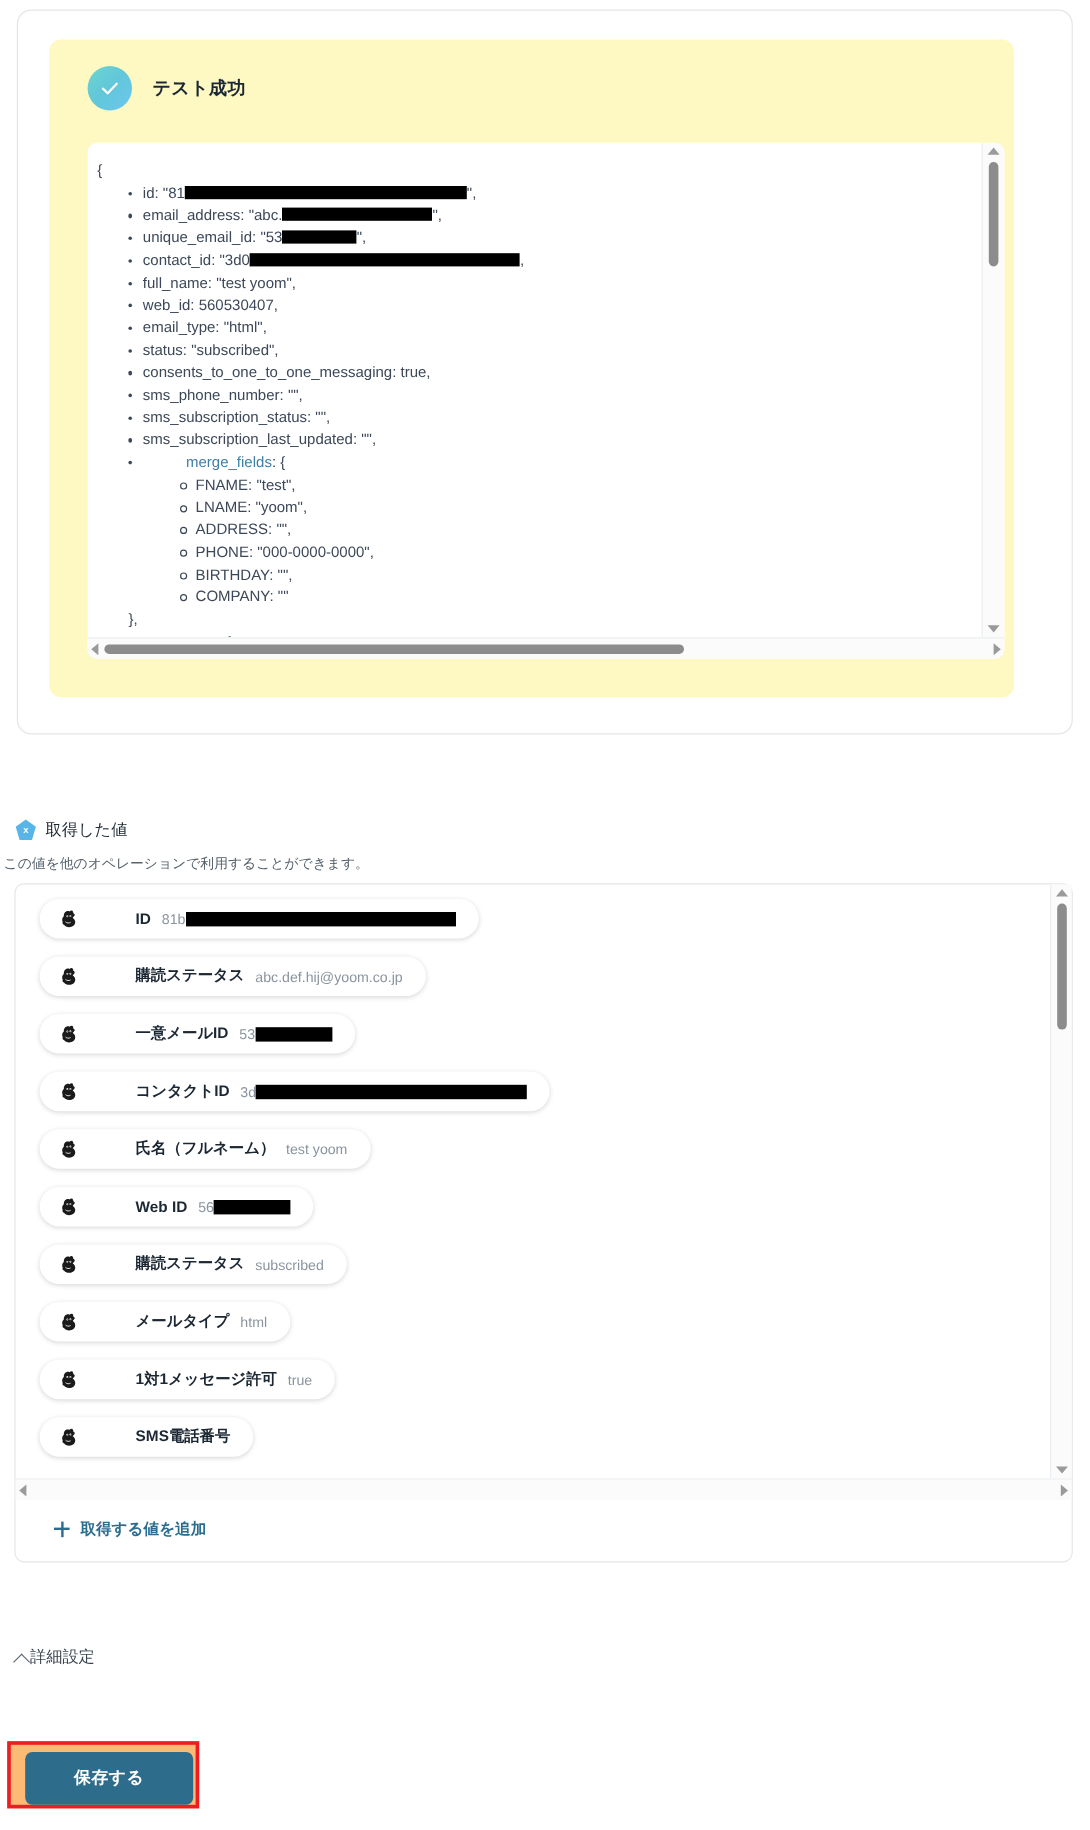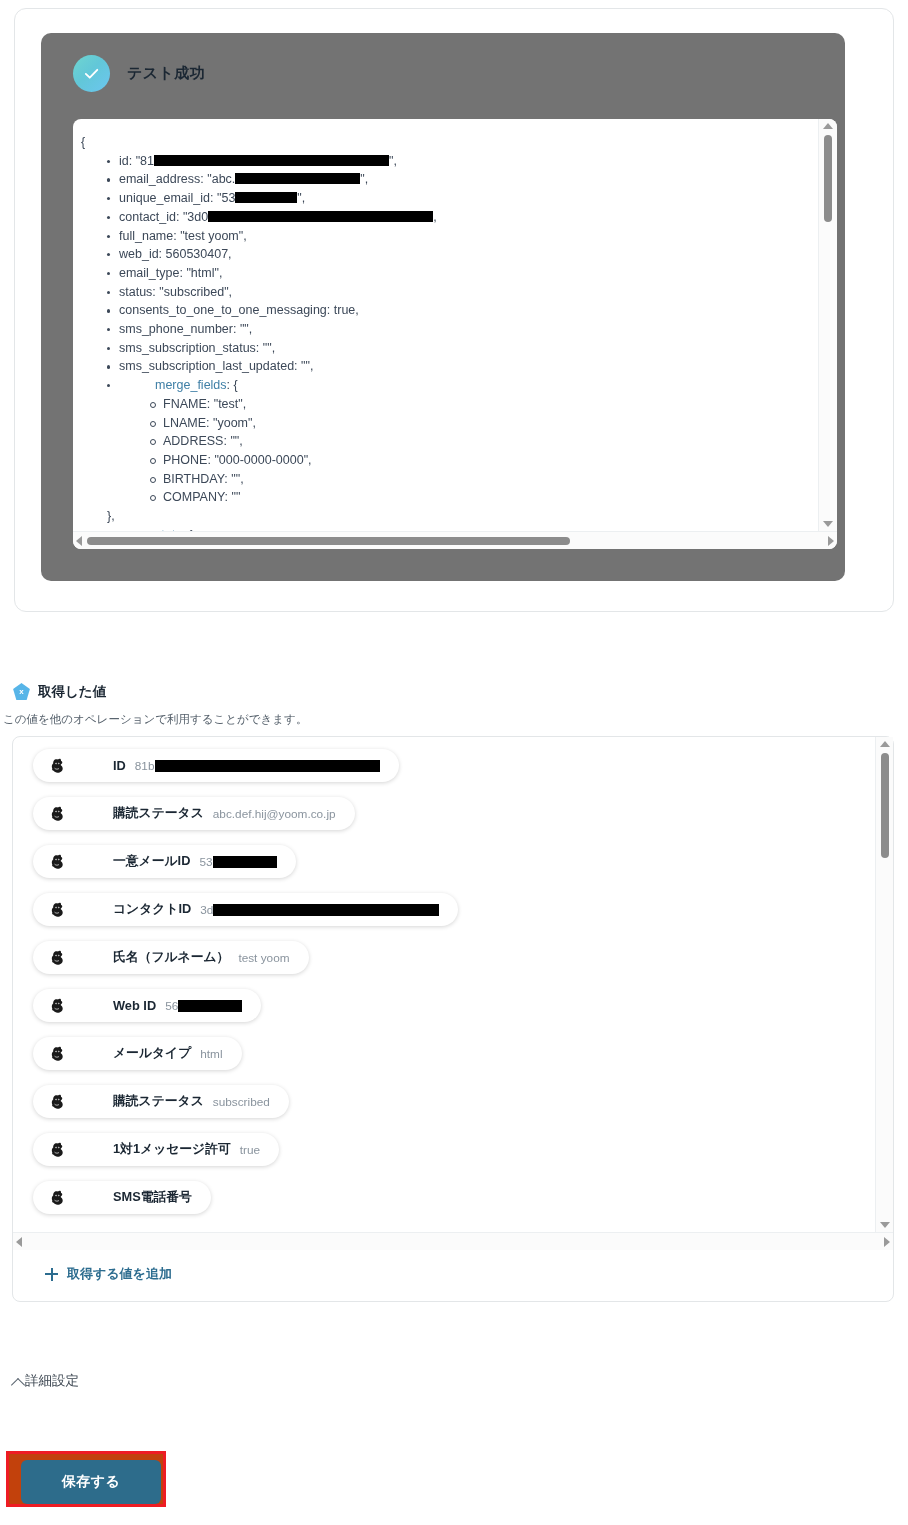--- a/index.html
+++ b/index.html
@@ -16,21 +16,21 @@
   .test-card {
     position: absolute; left: 14px; top: 8px;
     width: 880px; height: 604px;
     border: 1px solid #e3e6e8;
     border-radius: 12px;
     background: #ffffff;
   }
   .test-inner {
     position: absolute; left: 26px; top: 24px;
     width: 804px; height: 548px;
-    background: #737373;
+    background: #fef9c3;
     border-radius: 10px;
   }
   .test-head {
     position: absolute; left: 32px; top: 22px;
     display: flex; align-items: center; gap: 17px;
   }
   .check-circle {
     width: 37px; height: 37px; border-radius: 50%;
     background: linear-gradient(135deg, #6fd6d0 0%, #62c7d8 45%, #6cc6f0 100%);
     display: flex; align-items: center; justify-content: center;
@@ -117,21 +117,21 @@
     position: absolute; top: 50%; transform: translateY(-50%);
     height: 8px; border-radius: 5px; background: #8c8c8c;
   }
 
   
   .ov-head {
     position: absolute; left: 12px; top: 682px;
     display: flex; align-items: center; gap: 7px;
   }
   .pent-icon { width: 19px; height: 19px; flex: none; display: block; }
-  .ov-title { font-size: 13.5px; font-weight: 700; color: #1b2733; }
+  .ov-title { font-size: 13.5px; font-weight: 400; color: #1b2733; }
   .ov-sub {
     position: absolute; left: 3px; top: 712px;
     font-size: 11.5px; color: #55606b;
   }
 
   .values-card {
     position: absolute; left: 12px; top: 736px;
     width: 882px; height: 566px;
     border: 1px solid #e3e6e8; border-radius: 8px;
     background: #ffffff;
@@ -189,21 +189,21 @@
     border-left: 1.6px solid #5a6570; border-top: 1.6px solid #5a6570;
     transform: rotate(45deg);
   }
   .adv-label { font-size: 13.5px; color: #3c4651; }
 
   
   .save-wrap {
     position: absolute; left: 6px; top: 1451px;
     width: 160px; height: 56px;
     border: 3px solid #ee1c23;
-    background: #c2410c;
+    background: #fdba74;
   }
   .save-btn {
     position: absolute; left: 12px; top: 6px;
     width: 140px; height: 44px;
     background: #2d6c8b; color: #ffffff;
     border: none; border-radius: 6px;
     font-family: "Liberation Sans", "DejaVu Sans", sans-serif;
     font-size: 14px; font-weight: 700; letter-spacing: .5px;
     cursor: pointer;
   }
@@ -361,34 +361,34 @@
             </div></div>
           <div class="chip-row"><div class="chip">
               <svg class="mc-icon" viewBox="0 0 32 32">
                 <path fill="#1a1a1a" d="M21.4 3.4c-1.7-.6-3.4.1-4.5 1.4-1.3-.8-3-1-4.6-.4C9.1 5.6 7.4 9 7.9 12.4 c-1.6 1.4-2.6 3.4-2.6 5.6 0 1.3.3 2.5.9 3.5-.5.8-.6 1.8-.2 2.7.5 1.1 1.6 1.7 2.6 1.9 1.4 2.1 4.2 3.5 7.6 3.5 5.4 0 9.6-3.4 9.6-8.1 0-2.8-1.6-5.2-4-6.6.5-1 1.2-1.8 2-2.4 1-.8 1.4-1.9 1.1-3-.3-1.1-1.3-1.8-2.3-2 .3-1.4 0-3-1.2-3.6-.2-.3.1-.5 0-.5z"></path>
                 <circle cx="13.4" cy="12.3" r="1.5" fill="#ffffff"></circle>
                 <circle cx="18.2" cy="12.1" r="1.5" fill="#ffffff"></circle>
                 <circle cx="13.5" cy="12.4" r=".7" fill="#1a1a1a"></circle>
                 <circle cx="18.2" cy="12.2" r=".7" fill="#1a1a1a"></circle>
                 <path d="M11 21.5c1.8 1.6 4.8 1.9 7 .7" stroke="#ffffff" stroke-width="1.3" fill="none" stroke-linecap="round"></path>
               </svg>
+              <span class="chip-label">購読ステータス</span>
+              <span class="chip-value">subscribed</span>
+            </div></div>
+          <div class="chip-row"><div class="chip">
+              <svg class="mc-icon" viewBox="0 0 32 32">
+                <path fill="#1a1a1a" d="M21.4 3.4c-1.7-.6-3.4.1-4.5 1.4-1.3-.8-3-1-4.6-.4C9.1 5.6 7.4 9 7.9 12.4 c-1.6 1.4-2.6 3.4-2.6 5.6 0 1.3.3 2.5.9 3.5-.5.8-.6 1.8-.2 2.7.5 1.1 1.6 1.7 2.6 1.9 1.4 2.1 4.2 3.5 7.6 3.5 5.4 0 9.6-3.4 9.6-8.1 0-2.8-1.6-5.2-4-6.6.5-1 1.2-1.8 2-2.4 1-.8 1.4-1.9 1.1-3-.3-1.1-1.3-1.8-2.3-2 .3-1.4 0-3-1.2-3.6-.2-.3.1-.5 0-.5z"></path>
+                <circle cx="13.4" cy="12.3" r="1.5" fill="#ffffff"></circle>
+                <circle cx="18.2" cy="12.1" r="1.5" fill="#ffffff"></circle>
+                <circle cx="13.5" cy="12.4" r=".7" fill="#1a1a1a"></circle>
+                <circle cx="18.2" cy="12.2" r=".7" fill="#1a1a1a"></circle>
+                <path d="M11 21.5c1.8 1.6 4.8 1.9 7 .7" stroke="#ffffff" stroke-width="1.3" fill="none" stroke-linecap="round"></path>
+              </svg>
               <span class="chip-label">メールタイプ</span>
               <span class="chip-value">html</span>
-            </div></div>
-          <div class="chip-row"><div class="chip">
-              <svg class="mc-icon" viewBox="0 0 32 32">
-                <path fill="#1a1a1a" d="M21.4 3.4c-1.7-.6-3.4.1-4.5 1.4-1.3-.8-3-1-4.6-.4C9.1 5.6 7.4 9 7.9 12.4 c-1.6 1.4-2.6 3.4-2.6 5.6 0 1.3.3 2.5.9 3.5-.5.8-.6 1.8-.2 2.7.5 1.1 1.6 1.7 2.6 1.9 1.4 2.1 4.2 3.5 7.6 3.5 5.4 0 9.6-3.4 9.6-8.1 0-2.8-1.6-5.2-4-6.6.5-1 1.2-1.8 2-2.4 1-.8 1.4-1.9 1.1-3-.3-1.1-1.3-1.8-2.3-2 .3-1.4 0-3-1.2-3.6-.2-.3.1-.5 0-.5z"></path>
-                <circle cx="13.4" cy="12.3" r="1.5" fill="#ffffff"></circle>
-                <circle cx="18.2" cy="12.1" r="1.5" fill="#ffffff"></circle>
-                <circle cx="13.5" cy="12.4" r=".7" fill="#1a1a1a"></circle>
-                <circle cx="18.2" cy="12.2" r=".7" fill="#1a1a1a"></circle>
-                <path d="M11 21.5c1.8 1.6 4.8 1.9 7 .7" stroke="#ffffff" stroke-width="1.3" fill="none" stroke-linecap="round"></path>
-              </svg>
-              <span class="chip-label">購読ステータス</span>
-              <span class="chip-value">subscribed</span>
             </div></div>
           <div class="chip-row"><div class="chip">
               <svg class="mc-icon" viewBox="0 0 32 32">
                 <path fill="#1a1a1a" d="M21.4 3.4c-1.7-.6-3.4.1-4.5 1.4-1.3-.8-3-1-4.6-.4C9.1 5.6 7.4 9 7.9 12.4 c-1.6 1.4-2.6 3.4-2.6 5.6 0 1.3.3 2.5.9 3.5-.5.8-.6 1.8-.2 2.7.5 1.1 1.6 1.7 2.6 1.9 1.4 2.1 4.2 3.5 7.6 3.5 5.4 0 9.6-3.4 9.6-8.1 0-2.8-1.6-5.2-4-6.6.5-1 1.2-1.8 2-2.4 1-.8 1.4-1.9 1.1-3-.3-1.1-1.3-1.8-2.3-2 .3-1.4 0-3-1.2-3.6-.2-.3.1-.5 0-.5z"></path>
                 <circle cx="13.4" cy="12.3" r="1.5" fill="#ffffff"></circle>
                 <circle cx="18.2" cy="12.1" r="1.5" fill="#ffffff"></circle>
                 <circle cx="13.5" cy="12.4" r=".7" fill="#1a1a1a"></circle>
                 <circle cx="18.2" cy="12.2" r=".7" fill="#1a1a1a"></circle>
                 <path d="M11 21.5c1.8 1.6 4.8 1.9 7 .7" stroke="#ffffff" stroke-width="1.3" fill="none" stroke-linecap="round"></path>
               </svg>

